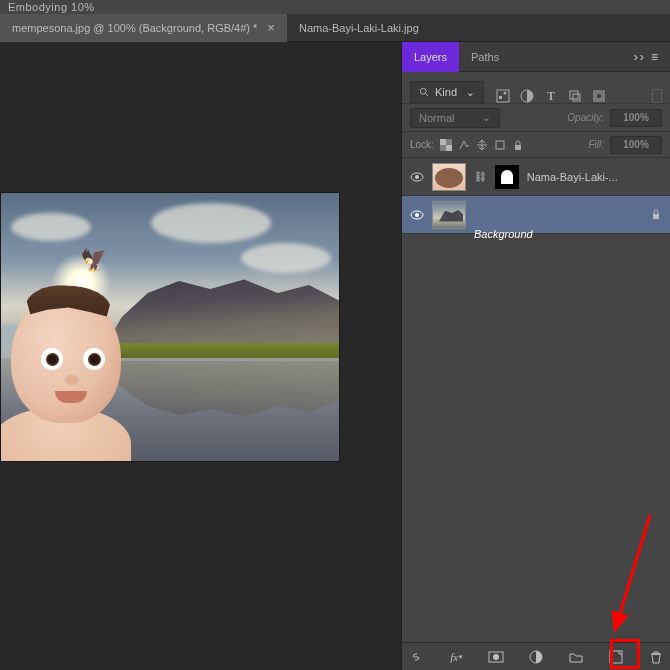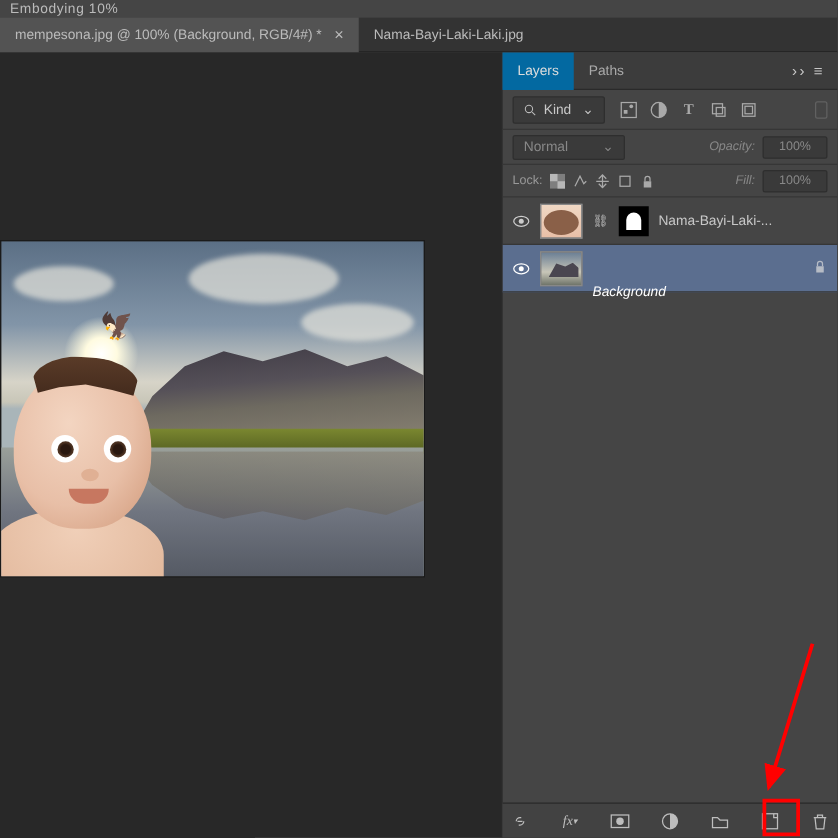--- a/index.html
+++ b/index.html
@@ -18,31 +18,31 @@
     .doc-tab { height: 28px; padding: 0 12px; display: flex; align-items: center; font-size: 11px; color: #bbb; }
     .doc-tab.active { background: #535353; }
     .doc-tab .x { margin-left: 10px; font-size: 13px; cursor: pointer; }
     .workspace { display: flex; height: calc(100% - 14px - 28px); }
     .canvasarea { width: 440px; background: #282828; position: relative; }
     .rightpanel { flex: 1; background: #454545; display: flex; flex-direction: column; border-left: 1px solid #222; }
     .image-stage { position: absolute; left: 0; top: 150px; width: 340px; height: 270px; overflow: hidden; border: 1px solid #1a1a1a; }
     
     .paneltabs { display: flex; align-items: center; height: 30px; background: #3c3c3c; border-bottom: 1px solid #2a2a2a; }
     .paneltab { padding: 0 12px; height: 30px; display: flex; align-items: center; font-size: 11px; color: #aaa; cursor: pointer; }
-    .paneltab.active { background: #0369a1; color: #ddd; }
+    .paneltab.active { background: #6d28d9; color: #ddd; }
     .paneltabs .exp { margin-left: auto; padding: 0 10px; font-size: 12px; letter-spacing: 2px; }
-    .filterrow { display: flex; align-items: center; height: 32px; padding: 0 8px; gap: 8px; border-bottom: 1px solid #363636; }
+    .filterrow { display: flex; align-items: flex-end; height: 32px; padding: 0 8px; gap: 8px; border-bottom: 1px solid #363636; }
     .kind-dd { display: flex; align-items: center; gap: 6px; background: #3a3a3a; border: 1px solid #2e2e2e; height: 22px; padding: 0 8px; border-radius: 2px; min-width: 74px; }
     .kind-dd svg { width: 10px; height: 10px; }
     .filtericons { display: flex; gap: 10px; margin-left: 4px; align-items: center; }
     .ico { width: 14px; height: 14px; display: flex; align-items: center; justify-content: center; opacity: .85; }
     .blendrow { display: flex; align-items: center; height: 28px; padding: 0 8px; gap: 6px; border-bottom: 1px solid #363636; }
     .sel { background: #3a3a3a; border: 1px solid #2e2e2e; height: 20px; padding: 0 8px; display: flex; align-items: center; min-width: 90px; color: #888; border-radius:2px;justify-content:space-between;}
     .lbl { font-size: 10px; color: #888; font-style: italic; }
-    .valbox { background: #3a3a3a; border: 1px solid #2e2e2e; height: 18px; width: 52px; font-size: 10px; color: #888; text-align: center; display:flex;align-items:center;justify-content:center;border-radius:2px;}
+    .valbox { background: #3a3a3a; border: 1px solid #2e2e2e; height: 18px; width: 52px; font-size: 10px; color: #888; text-align: center; display:flex;align-items:center;justify-content:center;border-radius:2px;font-weight:bold;}
     .lockrow { display: flex; align-items: center; height: 26px; padding: 0 8px; gap: 6px; border-bottom: 1px solid #363636; font-size: 10px; color: #999;}
     .lockrow .ico { width: 12px; height: 12px; }
     .layers-list { flex: 1; overflow: auto; }
     .layerrow { display: flex; align-items: center; height: 38px; padding: 0 8px; gap: 8px; border-bottom: 1px solid #363636; }
     .layerrow.selected { background: #5b6e8f; color: #fff; }
     .eye { width: 14px; height: 14px; display:flex;align-items:center;justify-content:center;}
     .thumb { width: 34px; height: 28px; border: 1px solid #888; background: #777; position: relative; overflow:hidden;}
     .mask { width: 24px; height: 24px; background: #000; display:flex;align-items:center;justify-content:center;}
     .mask .shape { width: 12px; height: 14px; background:#fff; border-radius: 6px 6px 0 0;}
     .link { font-size: 10px; }

